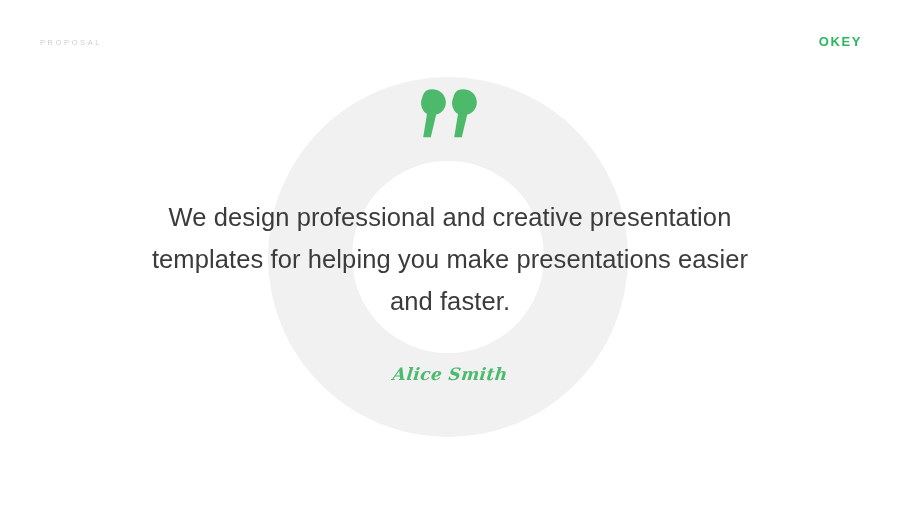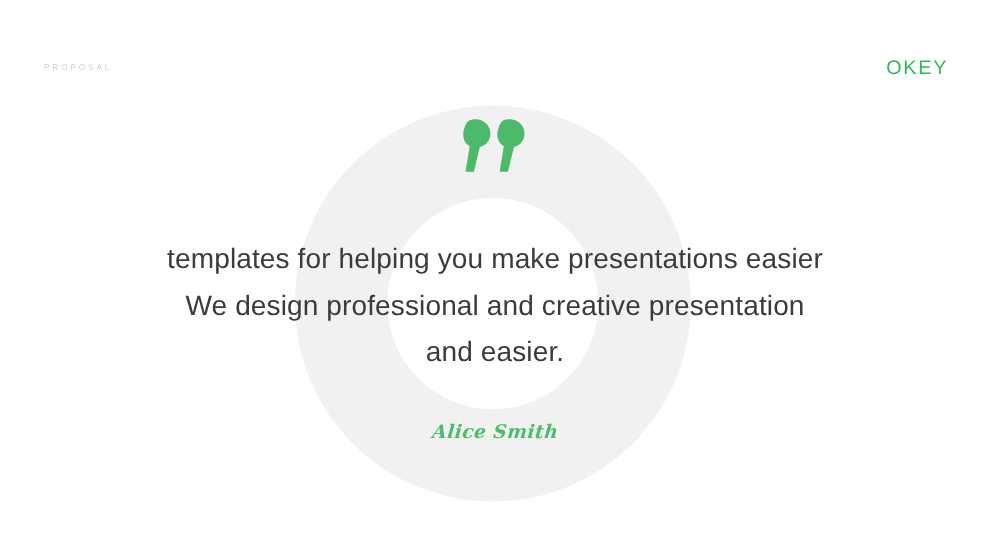--- a/index.html
+++ b/index.html
@@ -11,21 +11,20 @@
     font-family: "Liberation Sans", sans-serif;
     -webkit-font-smoothing: antialiased;
   }
 
   #slide {
     position: relative;
     width: 900px;
     height: 460px;
     background: #ffffff;
     overflow: hidden;
-    margin-top: 19px;
   }
 
   
   #header-label {
     position: absolute;
     left: 40px;
     top: 36px;
     font-size: 7.5px;
     letter-spacing: 2.6px;
     color: #cfcfcf;
@@ -33,22 +32,22 @@
     text-transform: uppercase;
     line-height: 14px;
     white-space: nowrap;
     user-select: none;
   }
 
   #brand-logo {
     position: absolute;
     right: 38px;
     top: 34px;
-    font-size: 18px;
-    font-weight: normal;
+    font-size: 13px;
+    font-weight: bold;
     letter-spacing: 1.6px;
     color: #2eb85c;
     line-height: 16px;
     white-space: nowrap;
     user-select: none;
     text-align: center;
   }
 
   
   #ring-decoration {
@@ -154,22 +153,22 @@
         <path d="M36.5 2.5 C44.5 -0.8 53.5 3.2 55.4 11.2
                  C57.2 18.6 52.8 25.0 46.2 26.6
                  L40.8 49.2 L33.2 49.2 L37.0 26.0
                  C31.6 22.8 29.6 15.6 32.2 9.4
                  C33.0 6.4 34.5 3.9 36.5 2.5 Z"></path>
       </g>
     </svg>
   </div>
 
   <div id="quote-block">
+    <div class="quote-line">We design professional and creative presentation</div>
     <div class="quote-line">templates for helping you make presentations easier</div>
-    <div class="quote-line">We design professional and creative presentation</div>
-    <div class="quote-line">and easier.</div>
+    <div class="quote-line">and faster.</div>
   </div>
 
   <div id="attribution">
     <div id="author-signature">Alice Smith</div>
   </div>
 
 </div>
 
 </body></html>

